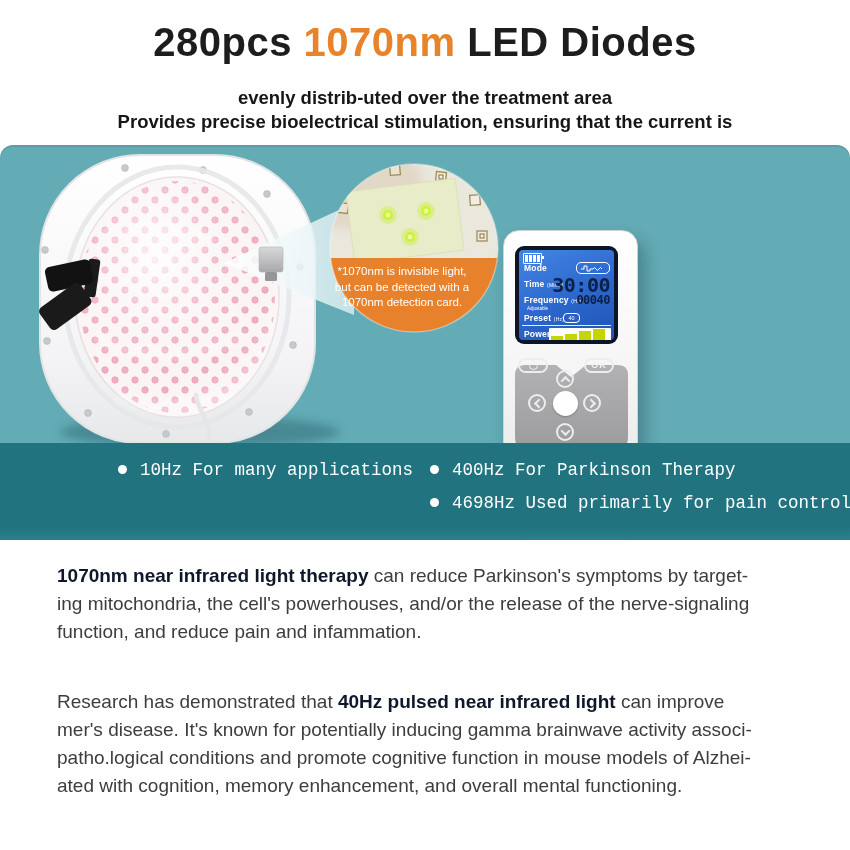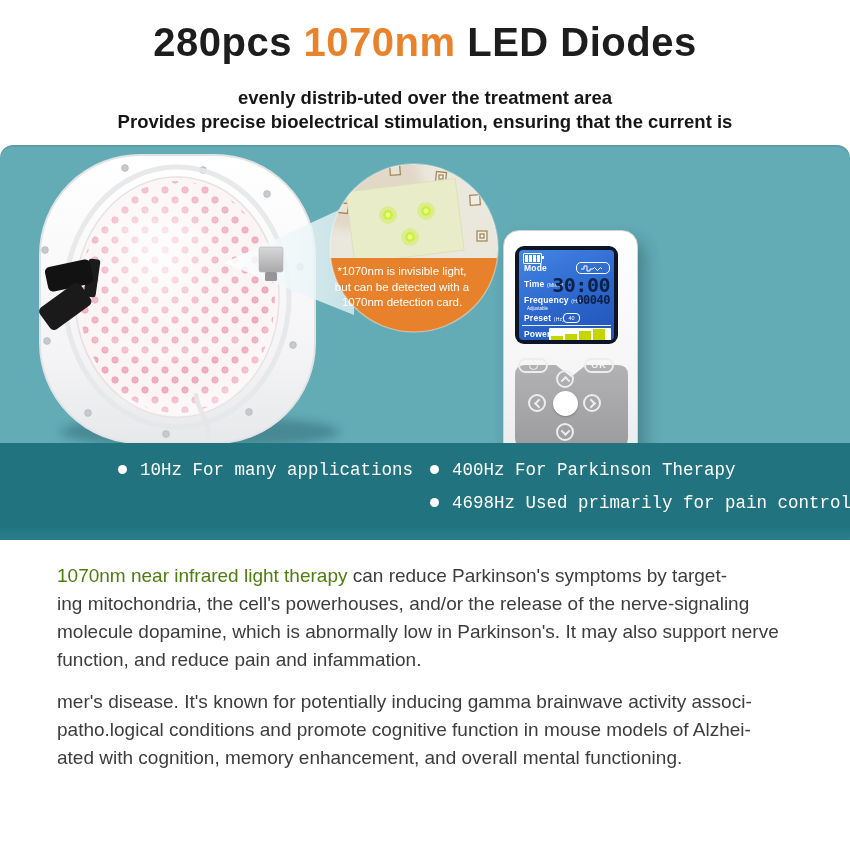--- a/index.html
+++ b/index.html
@@ -75,21 +75,21 @@
   
   .band{position:absolute;top:443px;left:0;width:850px;height:97px;
     background:linear-gradient(180deg,#20737F 0%,#20737F 86%,#2C808D 100%);}
   .bul-col{position:absolute;top:14px;}
   .bul-col.left{left:118px;} .bul-col.right{left:430px;}
   .bul{display:flex;align-items:center;height:25px;margin-bottom:8px;color:#ffffff;font-size:17.5px;white-space:nowrap;font-family:Liberation Mono, monospace;}
   .bul .dot{width:9px;height:9px;border-radius:50%;background:#ffffff;margin-right:13px;flex:none;}
   
   .para{position:absolute;left:57px;color:#3d3d3d;font-size:19px;}
   .para .ln{height:28px;line-height:28px;white-space:nowrap;}
-  .orange{color:#4d7c0f;font-weight:normal;}
+  .orange{color:#0f172a;font-weight:bold;}
   .p1{top:562px;} .p2{top:688px;}
 </style>
 </head>
 <body>
 
 <div class="title"><span>280pcs </span><span class="hl">1070nm</span><span> LED Diodes</span></div>
 
 <div class="subtitle">
   <div>evenly distrib-uted over the treatment area</div>
   <div>Provides precise bioelectrical stimulation, ensuring that the current is</div>
@@ -301,21 +301,21 @@
     <div class="bul">
       <span class="dot"></span>
       <span>4698Hz Used primarily for pain control</span>
     </div>
   </div>
 </div>
 
 <div class="para p1">
   <div class="ln"><span class="orange">1070nm near infrared light therapy</span><span> can reduce Parkinson's symptoms by target-</span></div>
   <div class="ln">ing mitochondria, the cell's powerhouses, and/or the release of the nerve-signaling</div>
-  <div class="ln">molecule dopamine, which is abnormally low in Parkinson's. It may also support nerve</div>
   <div class="ln">function, and reduce pain and infammation.</div>
 </div>
 
 <div class="para p2">
+  <div class="ln"><span>Research has demonstrated that </span><span class="orange">40Hz pulsed near infrared light</span><span> can improve</span></div>
   <div class="ln">mer's disease. It's known for potentially inducing gamma brainwave activity associ-</div>
   <div class="ln">patho.logical conditions and promote cognitive function in mouse models of Alzhei-</div>
   <div class="ln">ated with cognition, memory enhancement, and overall mental functioning.</div>
 </div>
 
 </body></html>

